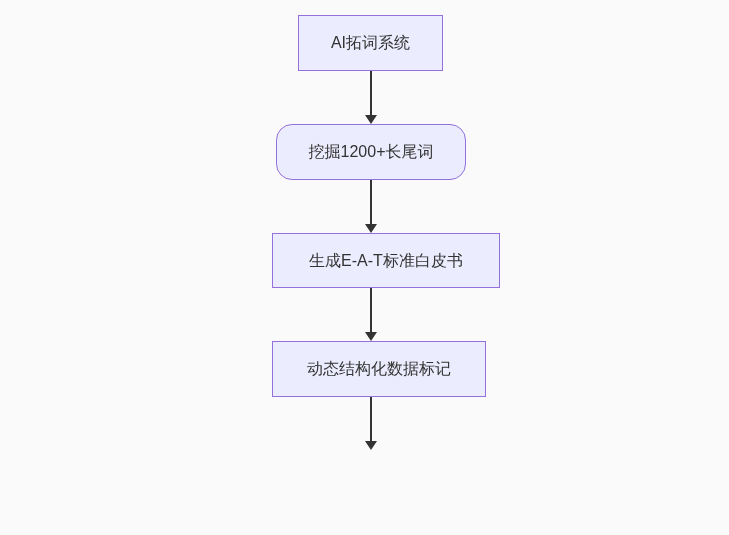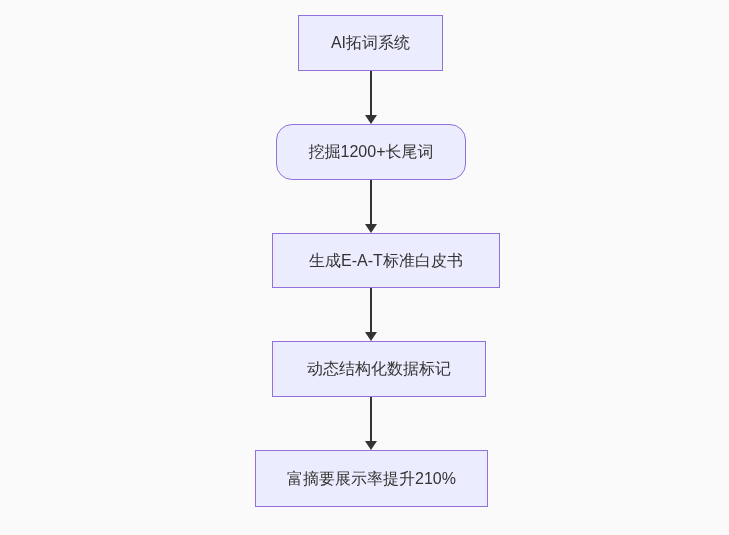--- a/index.html
+++ b/index.html
@@ -88,17 +88,14 @@
 
   <div class="node" style="left:264px; top:341px; width:214px; height:56px;margin-left:8px;">
     <span class="node-label">动态结构化数据标记</span>
   </div>
 
   <div class="edge" style="left:365px; top:397px; height:53px;">
     <div class="edge-line"></div>
     <div class="edge-head"></div>
   </div>
 
-  <div class="node" style="left:255px; top:450px; width:233px; height:57px;">
-    <span class="node-label">富摘要展示率提升210%</span>
-  </div>
 
 </div>
 
 </body></html>

